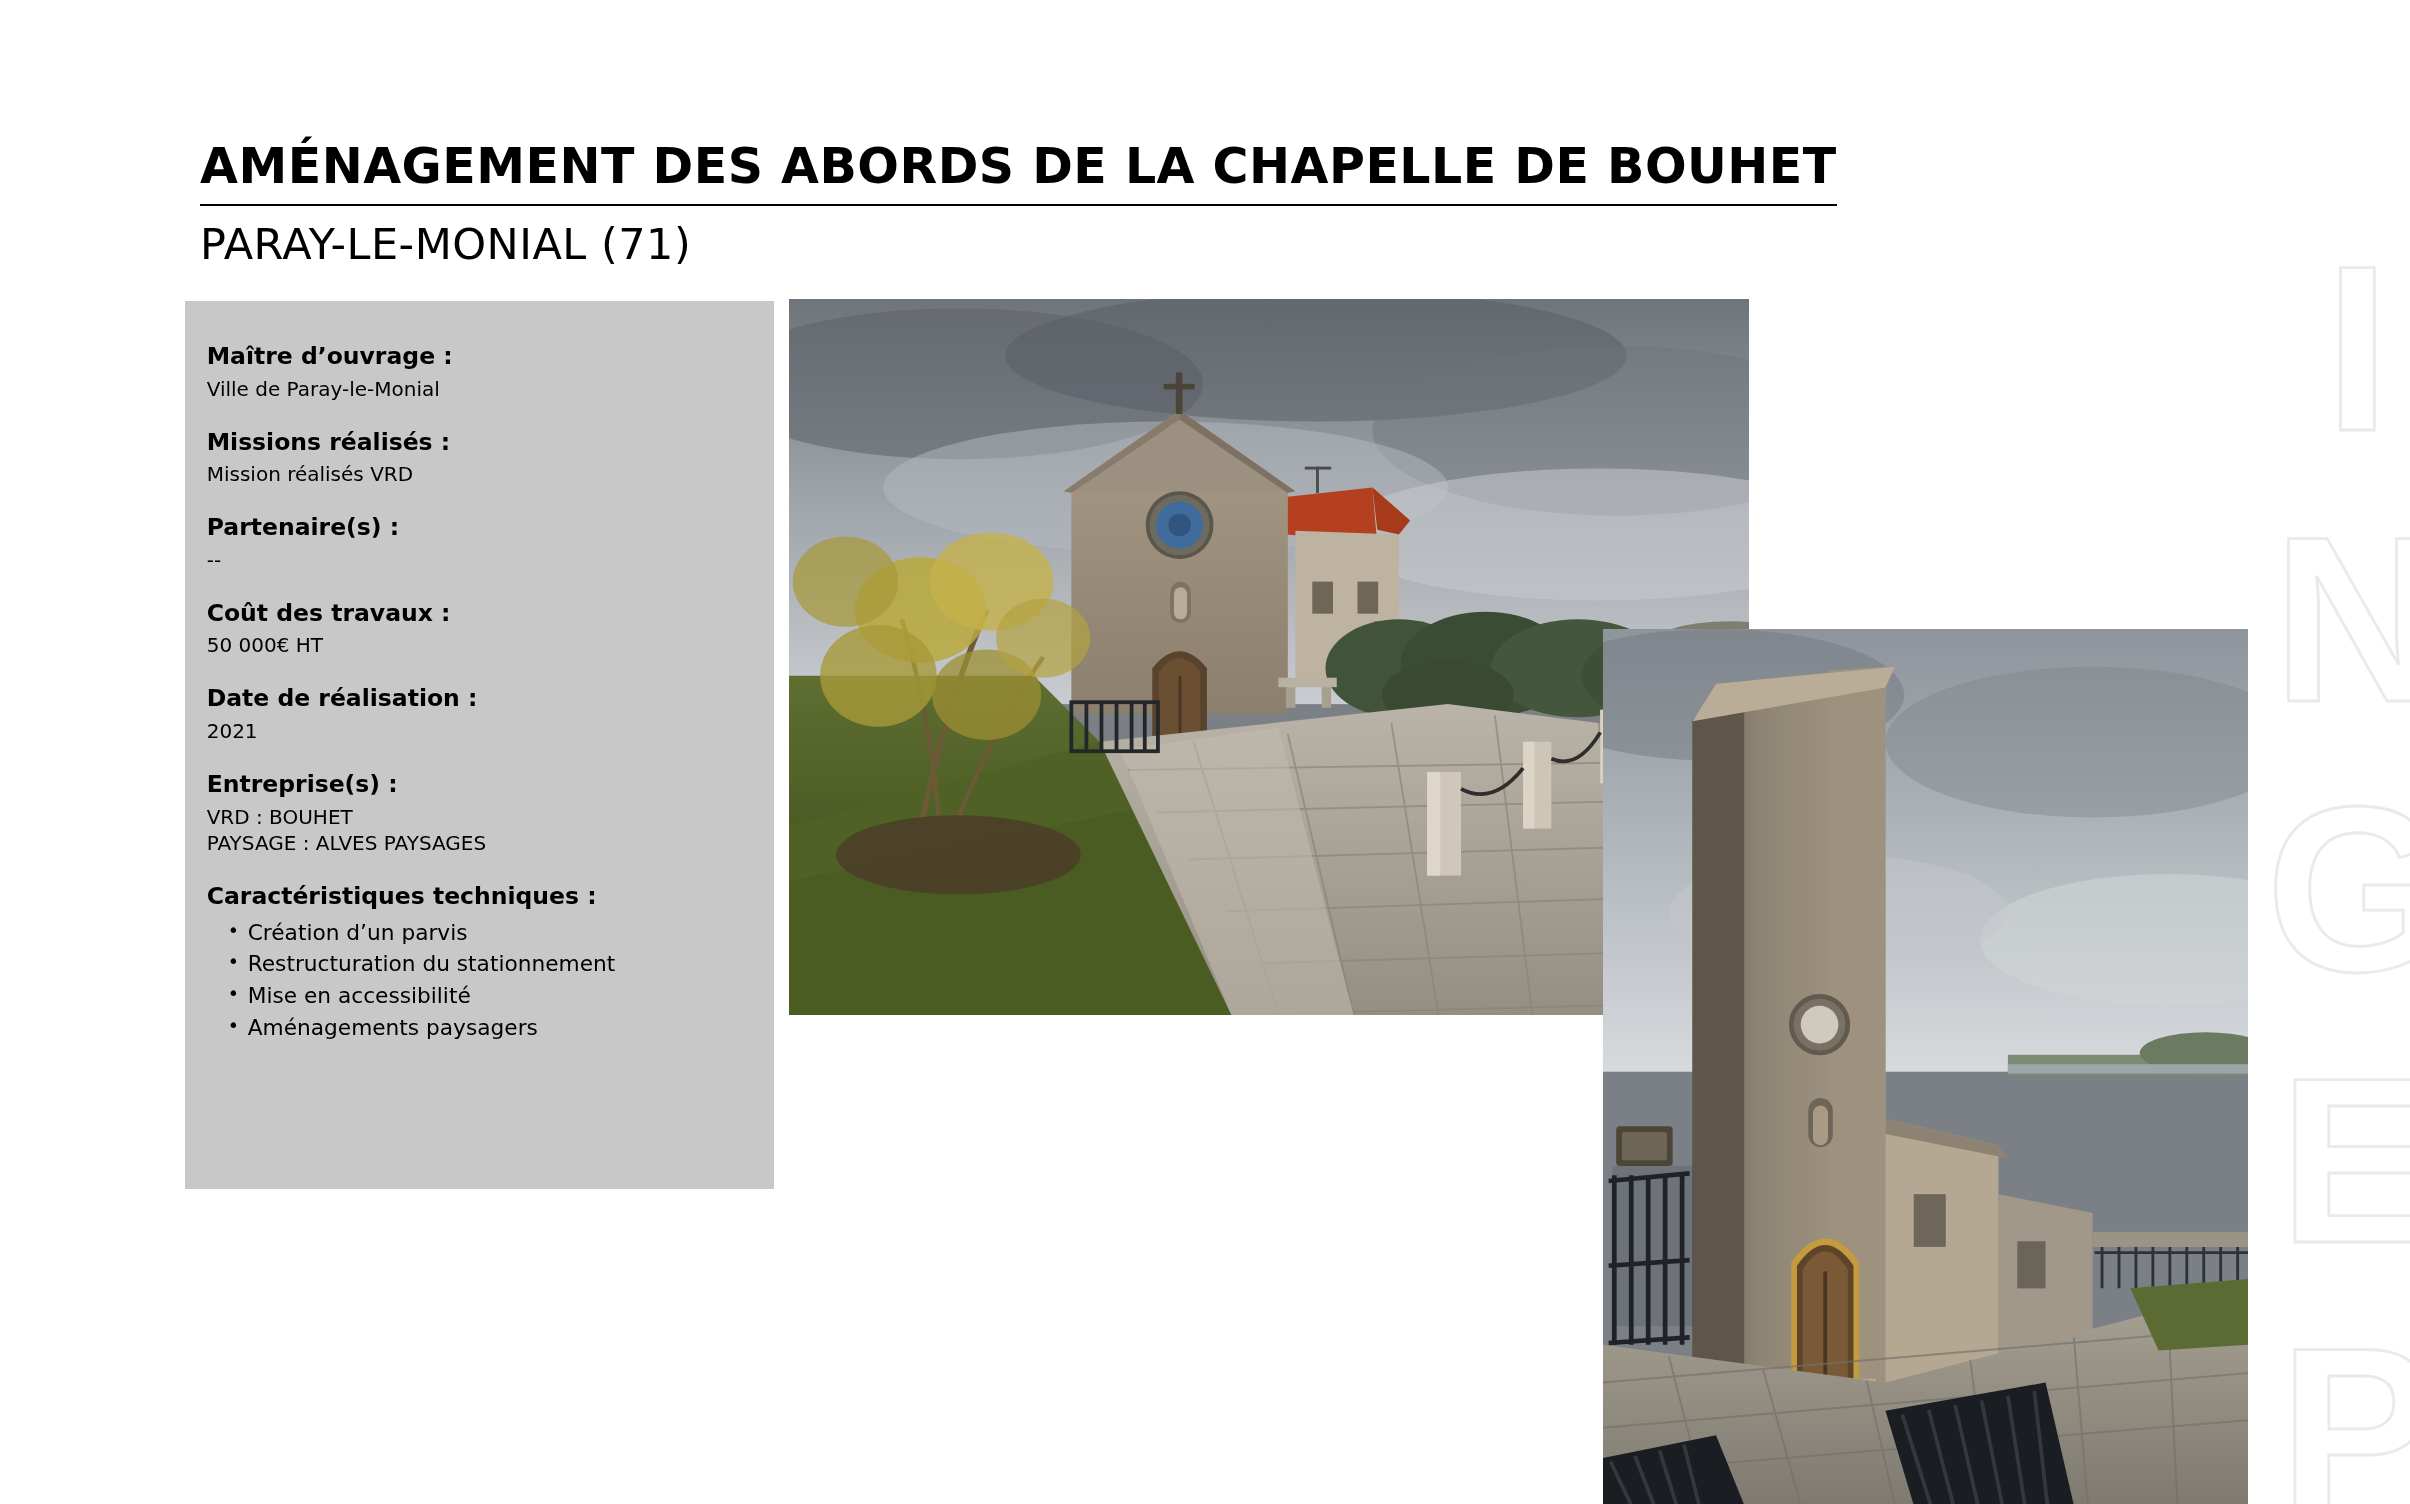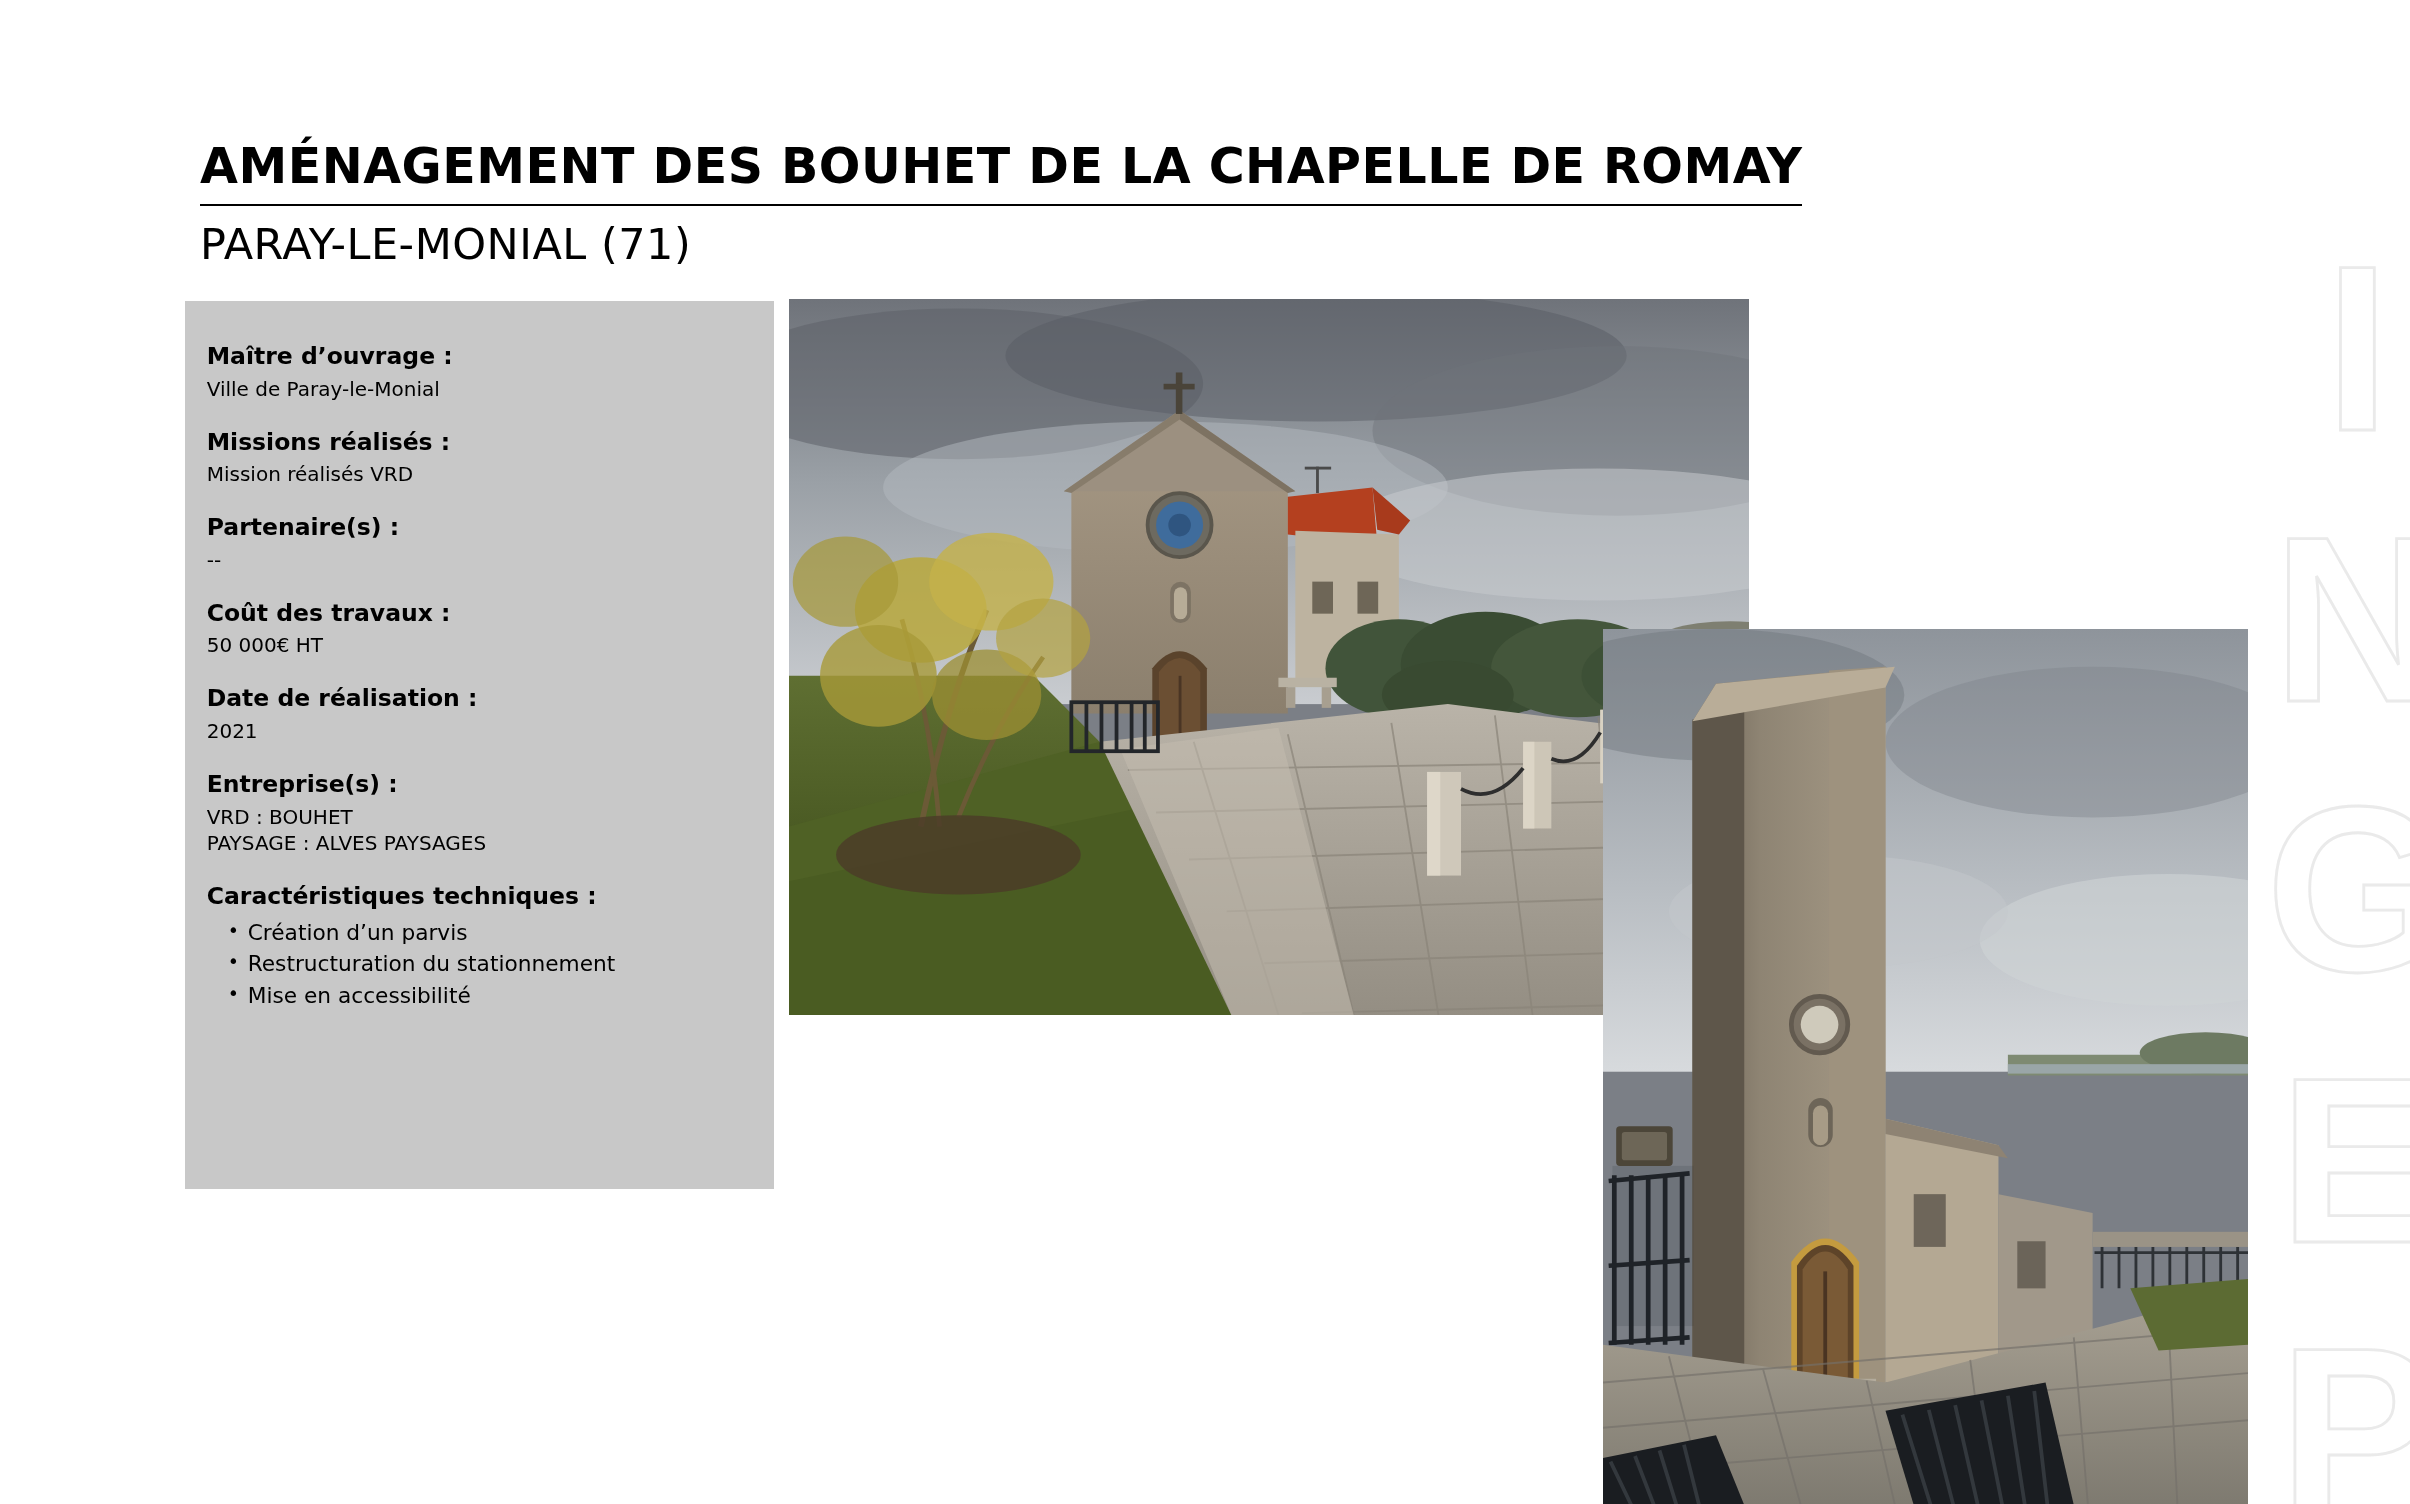--- a/index.html
+++ b/index.html
@@ -124,21 +124,21 @@
     height: 876px;
   }
   .photo svg { display: block; width: 100%; height: 100%; }
 </style>
 </head>
 <body>
 
 <div class="watermark">INGEPRO</div>
 
 <div class="title-block">
-  <h1 class="main-title">AMÉNAGEMENT DES BOUHET DE LA CHAPELLE DE ROMAY</h1>
+  <h1 class="main-title">AMÉNAGEMENT DES ABORDS DE LA CHAPELLE DE BOUHET</h1>
   <h2 class="subtitle">PARAY-LE-MONIAL (71)</h2>
 </div>
 
 <div class="info-panel">
 
   <div class="info-group">
     <p class="info-label">Maître d’ouvrage :</p>
     <p class="info-value">Ville de Paray-le-Monial</p>
   </div>
 
@@ -167,20 +167,21 @@
     <p class="info-value" style="white-space: pre-line;">VRD : BOUHET
 PAYSAGE : ALVES PAYSAGES</p>
   </div>
 
   <div class="info-group">
     <p class="info-label">Caractéristiques techniques :</p>
     <ul class="tech-list">
       <li>Création d’un parvis</li>
       <li>Restructuration du stationnement</li>
       <li>Mise en accessibilité</li>
+      <li>Aménagements paysagers</li>
     </ul>
   </div>
 
 </div>
 
 <div class="photo photo-1">
   <svg viewBox="0 0 1020 760" preserveAspectRatio="none" aria-hidden="true">
     <defs>
       <linearGradient id="sky1" x1="0" y1="0" x2="0" y2="1">
         <stop offset="0%" stop-color="#6f737a"></stop>

